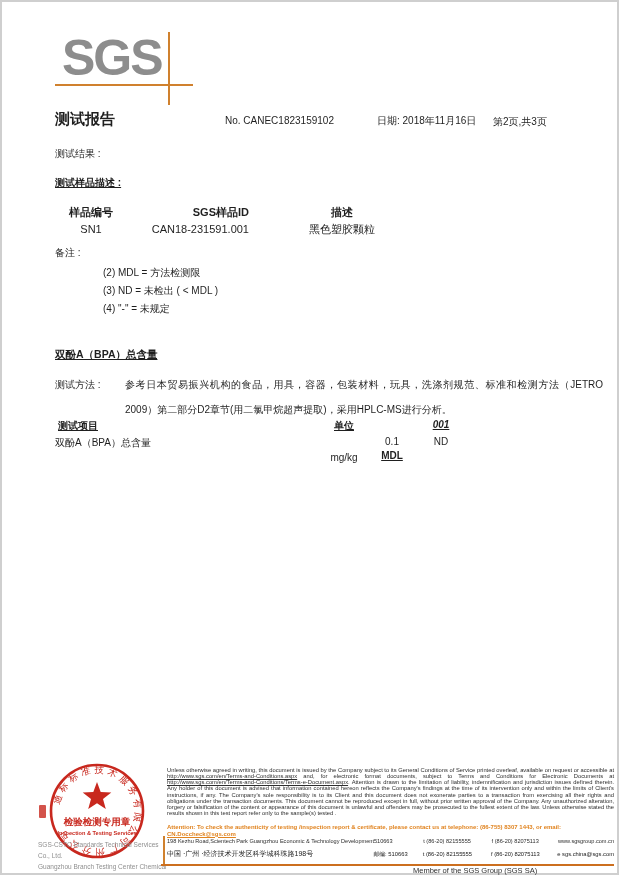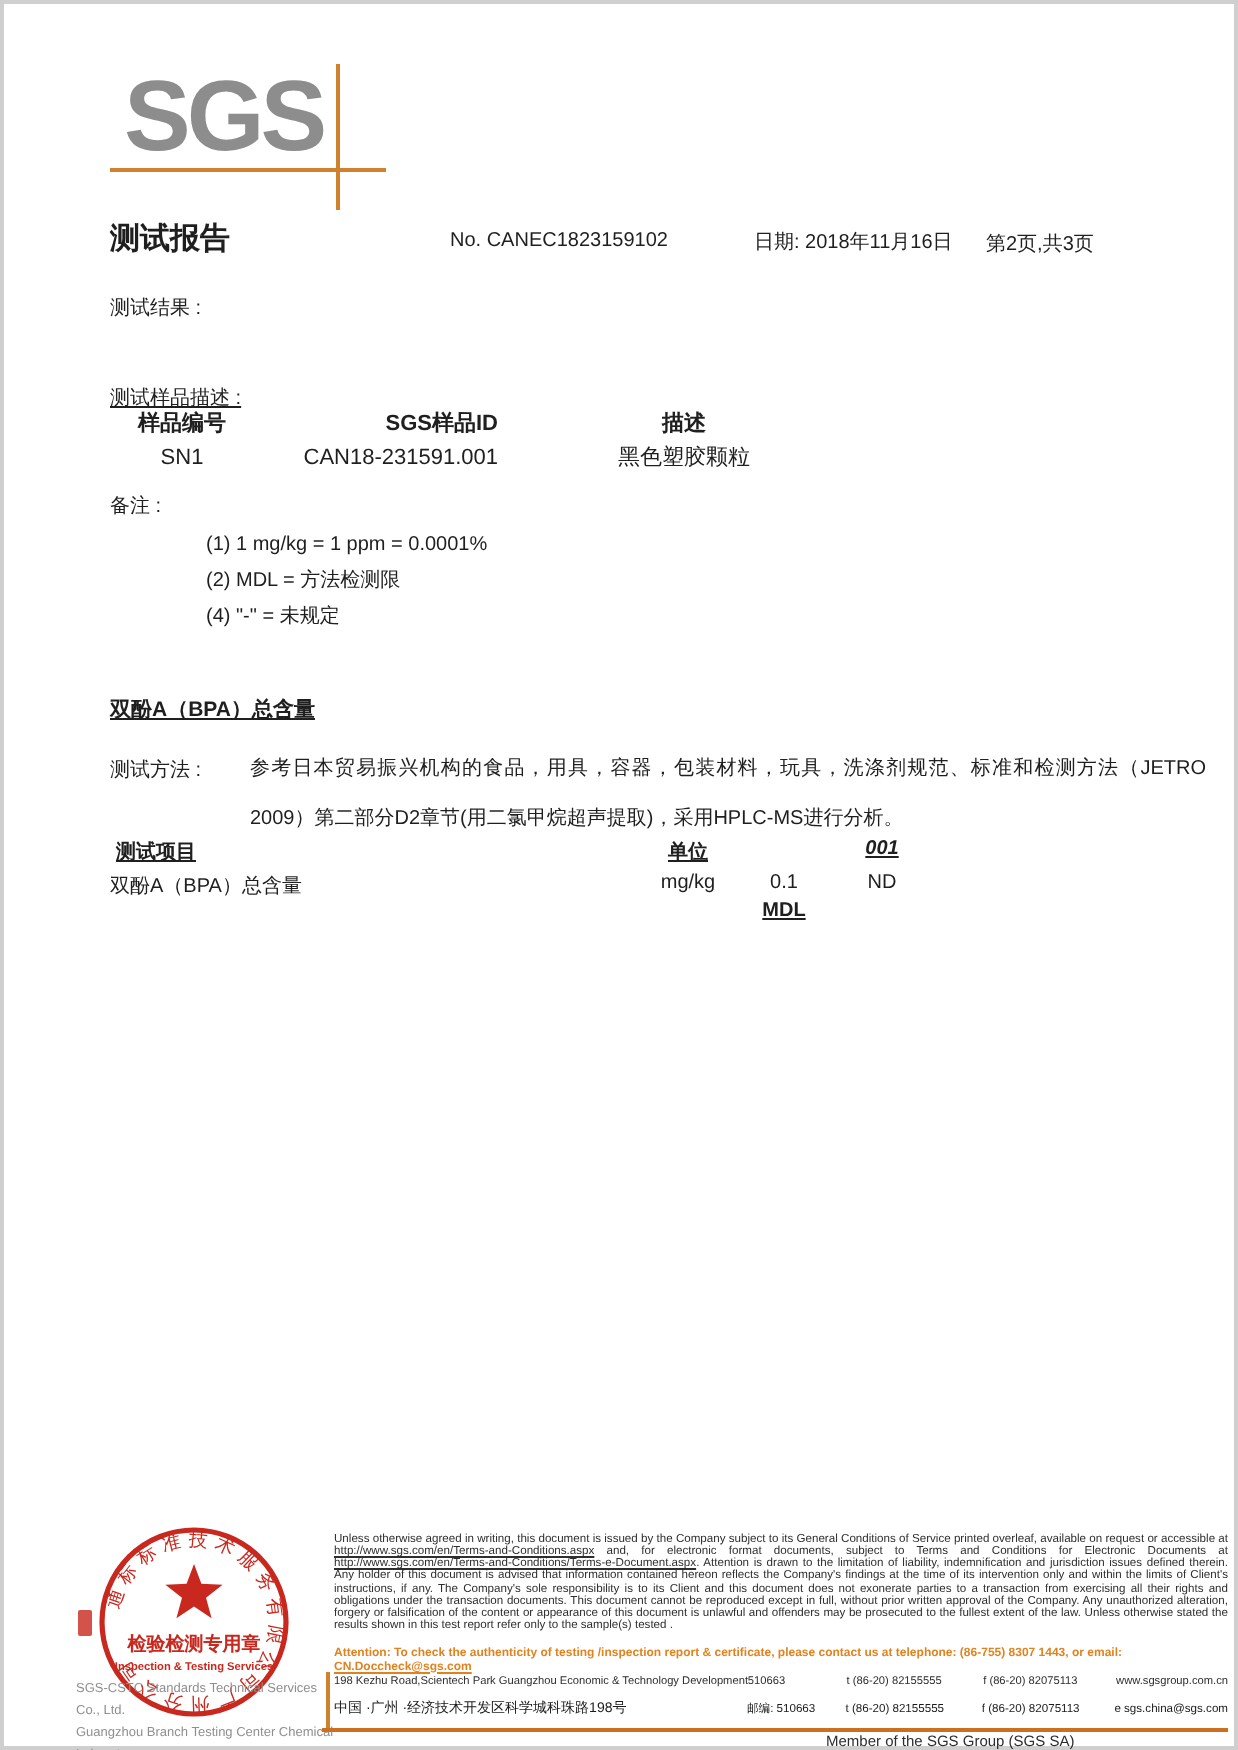--- a/index.html
+++ b/index.html
@@ -16,21 +16,21 @@
   .logo-hline { position:absolute; left:55px; top:84px; width:138px; height:2px; background:#d0812e; }
   .logo-vline { position:absolute; left:168px; top:32px; width:2px; height:73px; background:#d0812e; }
 
   
   .doc-title { position:absolute; left:55px; top:110px; font-size:15px; font-weight:bold; }
   .report-no { position:absolute; left:225px; top:115px; font-size:10px; }
   .report-date { position:absolute; left:377px; top:114px; font-size:10px; }
   .page-info { position:absolute; left:493px; top:115px; font-size:10px; }
 
   .results-label { position:absolute; left:55px; top:147px; font-size:10px; }
-  .sample-desc-heading { position:absolute; left:55px; top:192px; font-size:10px; font-weight:normal; text-decoration:underline; }
+  .sample-desc-heading { position:absolute; left:55px; top:176px; font-size:10px; font-weight:bold; text-decoration:underline; }
 
   
   .sample-table { position:absolute; left:55px; top:204px; width:340px; font-size:11px; }
   .st-row { display:flex; line-height:17px; }
   .st-c1 { width:72px; text-align:center; }
   .st-c2 { width:122px; text-align:right; }
   .st-c3 { margin-left:40px; text-align:center; flex:1; }
   .st-head { font-weight:bold; }
 
   .notes-label { position:absolute; left:55px; top:246px; font-size:10px; }
@@ -40,21 +40,21 @@
   .method-label { position:absolute; left:55px; top:378px; font-size:10px; }
   .method-text { position:absolute; left:125px; top:372px; width:478px; font-size:10px; line-height:25px; text-align:justify; }
 
   
   .rt { position:absolute; font-size:10px; }
   .rt-h1 { left:58px; top:419px; font-weight:bold; text-decoration:underline; }
   .rt-h2 { left:324px; top:419px; width:40px; text-align:center; font-weight:bold; text-decoration:underline; }
   .rt-h3 { left:374px; top:419px; width:36px; text-align:center; font-weight:bold; text-decoration:underline;margin-top:31px; }
   .rt-h4 { left:422px; top:419px; width:38px; text-align:center; font-weight:bold; font-style:italic; text-decoration:underline; }
   .rt-c1 { left:55px; top:436px; }
-  .rt-c2 { left:324px; top:436px; width:40px; text-align:center; }
+  .rt-c2 { left:324px; top:452px; width:40px; text-align:center; }
   .rt-c3 { left:374px; top:436px; width:36px; text-align:center; }
   .rt-c4 { left:422px; top:436px; width:38px; text-align:center; }
 
   
   .stamp { position:absolute; left:36px; top:761px; }
   .company-lines { position:absolute; left:38px; top:839px; width:132px;
                    font-size:6.5px; line-height:11px; color:#8f8f8f; }
 
   
   .legal { position:absolute; left:167px; top:767px; width:447px;
@@ -103,22 +103,22 @@
   </div>
   <div class="st-row">
     <span class="st-c1">SN1</span>
     <span class="st-c2">CAN18-231591.001</span>
     <span class="st-c3">黑色塑胶颗粒</span>
   </div>
 </div>
 
 <div class="notes-label">备注 :</div>
 <div class="notes-list">
-  <div>(1) 1 mg/kg = 1 ppm = 0.0001%</div>
   <div>(2) MDL = 方法检测限</div>
+  <div>(3) ND = 未检出 ( &lt; MDL )</div>
   <div>(4) "-" = 未规定</div>
 </div>
 
 <div class="bpa-heading">双酚A（BPA）总含量</div>
 <div class="method-label">测试方法 :</div>
 <div class="method-text">参考日本贸易振兴机构的食品，用具，容器，包装材料，玩具，洗涤剂规范、标准和检测方法（JETRO 2009）第二部分D2章节(用二氯甲烷超声提取)，采用HPLC-MS进行分析。</div>
 
 <span class="rt rt-h1">测试项目</span>
 <span class="rt rt-h2">单位</span>
 <span class="rt rt-h3">MDL</span>

